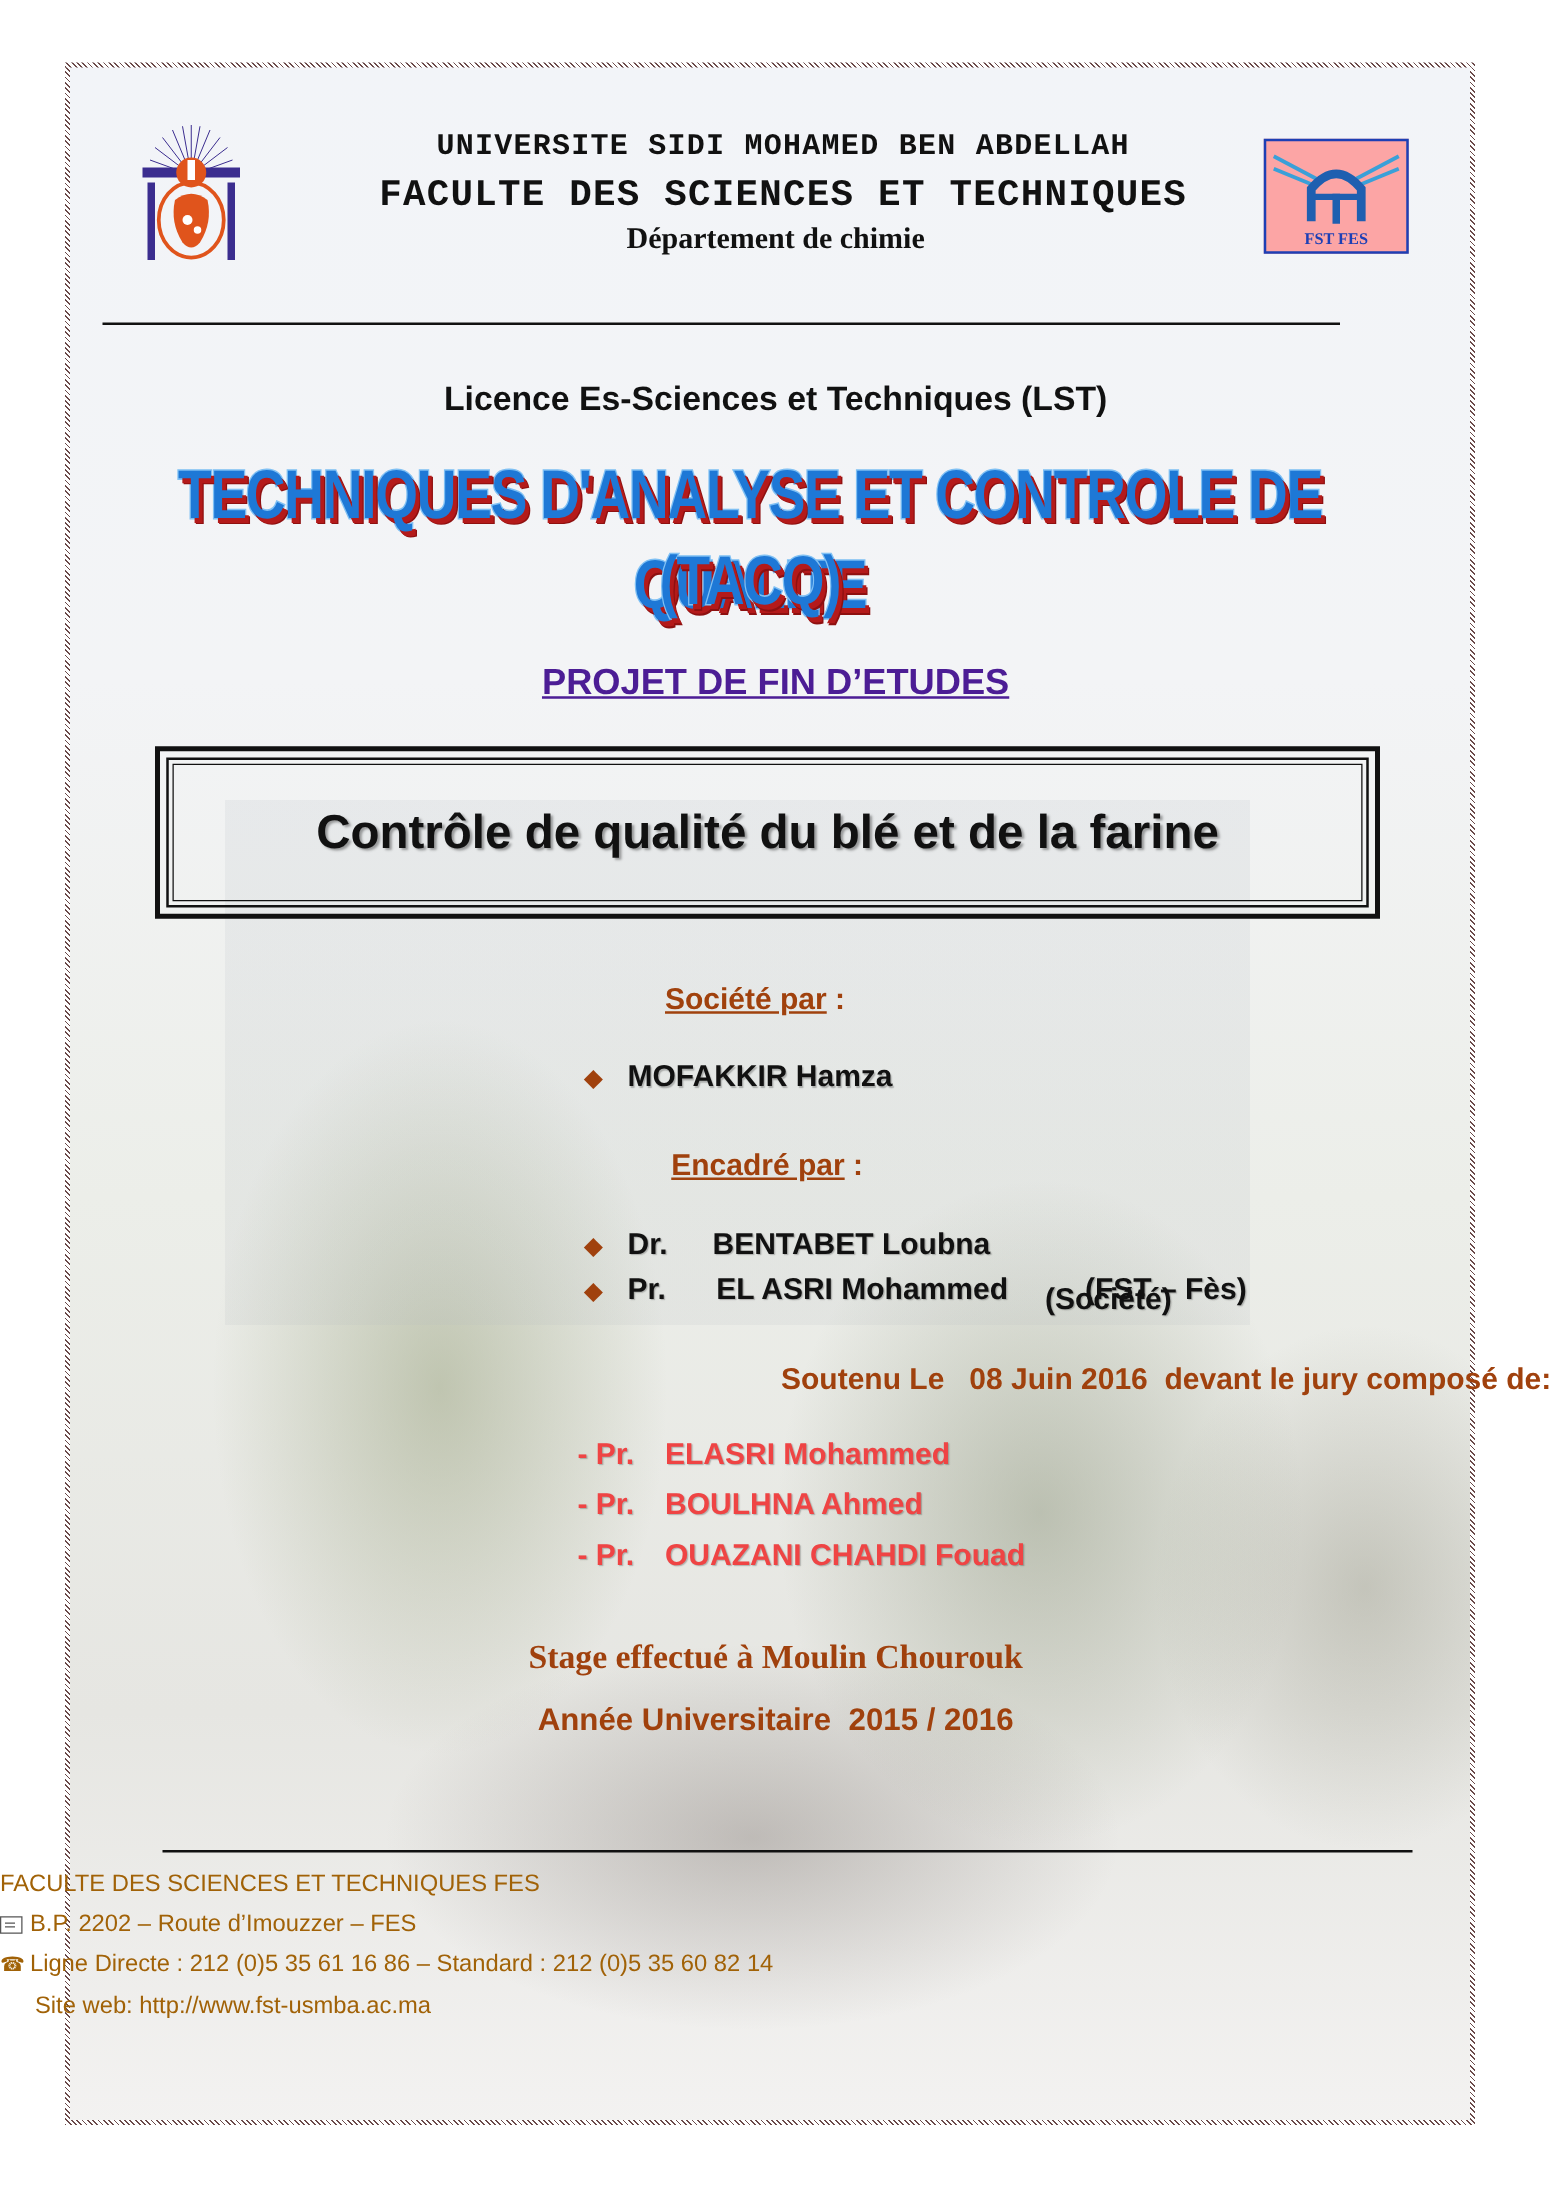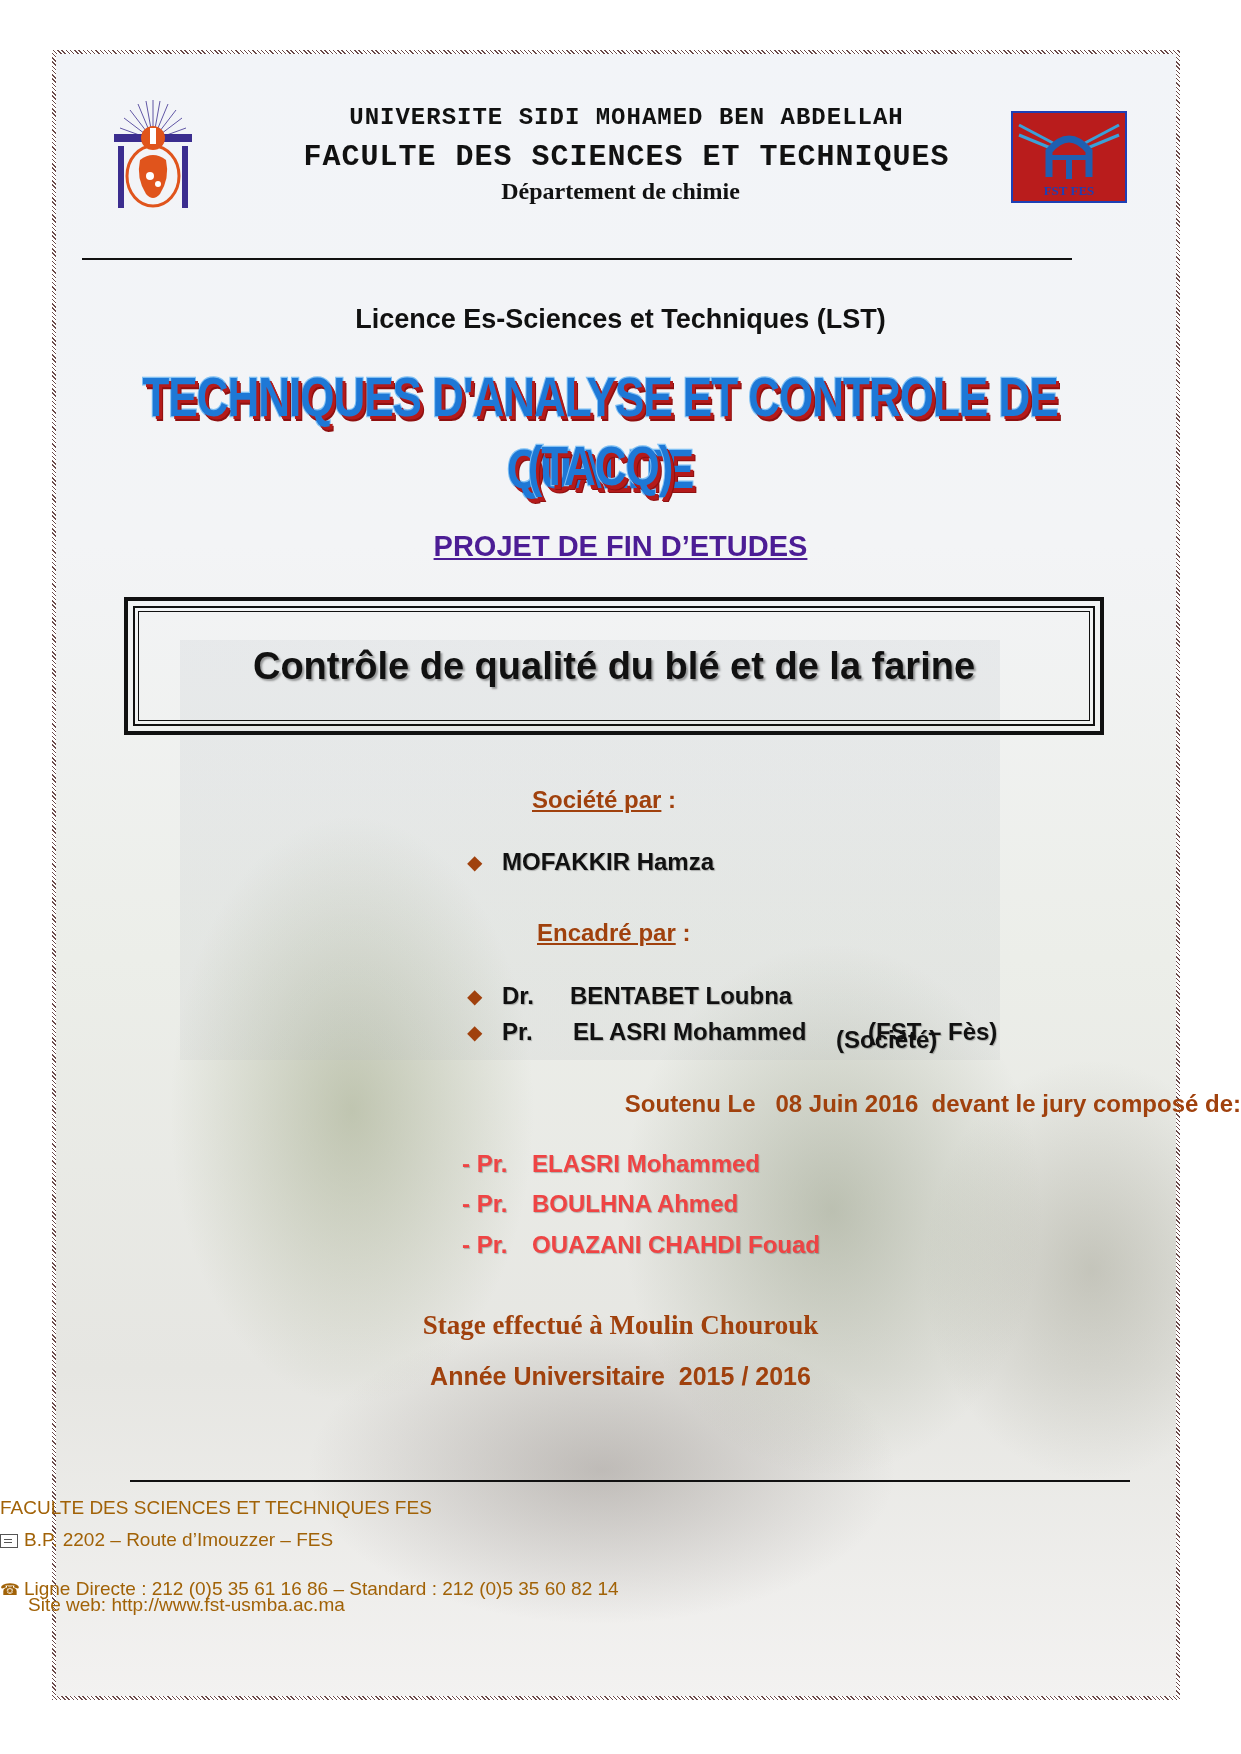--- a/index.html
+++ b/index.html
@@ -25,21 +25,21 @@
   }
   .building-ghost {
     position: absolute; left: 180px; top: 640px; width: 820px; height: 420px;
     background: linear-gradient(180deg, rgba(200,205,210,0.25), rgba(180,185,190,0.15));
   }
   .logo-left {
     position: absolute; left: 110px; top: 98px; width: 86px; height: 115px;
   }
   .logo-right {
     position: absolute; left: 1011px; top: 111px; width: 116px; height: 92px;
-    border: 2px solid #1d3fb5; box-sizing: border-box; background: #b91c1c;
+    border: 2px solid #1d3fb5; box-sizing: border-box; background: #fca5a5;
   }
   .header-line {
     position: absolute; left: 6px; width: 100%; text-align: center;
     font-family: "Liberation Mono", monospace; font-weight: bold; color: #111;
   }
   .hdr1 { top: 104px; font-size: 24px; letter-spacing: 1px; }
   .hdr2 { top: 140px; font-size: 30px; letter-spacing: 1px; }
   .hdr3 {
     position: absolute; left: 0; width: 100%; text-align: center; top: 178px;
     font-family: "Liberation Serif", serif; font-weight: bold; font-size: 24px; color: #111;
@@ -126,21 +126,21 @@
   .year {
     position: absolute; left: 0; width: 100%; top: 1362px; text-align: center;
     font-size: 25px; font-weight: bold; color: #a0410d; white-space: pre;
   }
   .footer-line {
     position: absolute; left: 0; width: 100%; text-align: left;
     font-size: 19px; color: #a16207; white-space: pre;
   }
   .f1 { top: 1497px; }
   .f2 { top: 1529px; }
-  .f3 { top: 1561px; margin-top: 17px; }
+  .f3 { top: 1561px; }
   .f4 { top: 1594px; margin-left: 28px; }
   .mini-icon { display: inline-block; font-size: 16px; margin-right: 4px; }
   .mail-icon {
     display: inline-block; width: 16px; height: 12px; border: 1px solid #555;
     background: #fff; margin-right: 6px; vertical-align: middle; position: relative;
   }
   .mail-icon::after {
     content: ""; position: absolute; left: 3px; top: 4px; width: 8px; height: 1px;
     background: #555; box-shadow: 0 3px 0 #555;
   }

